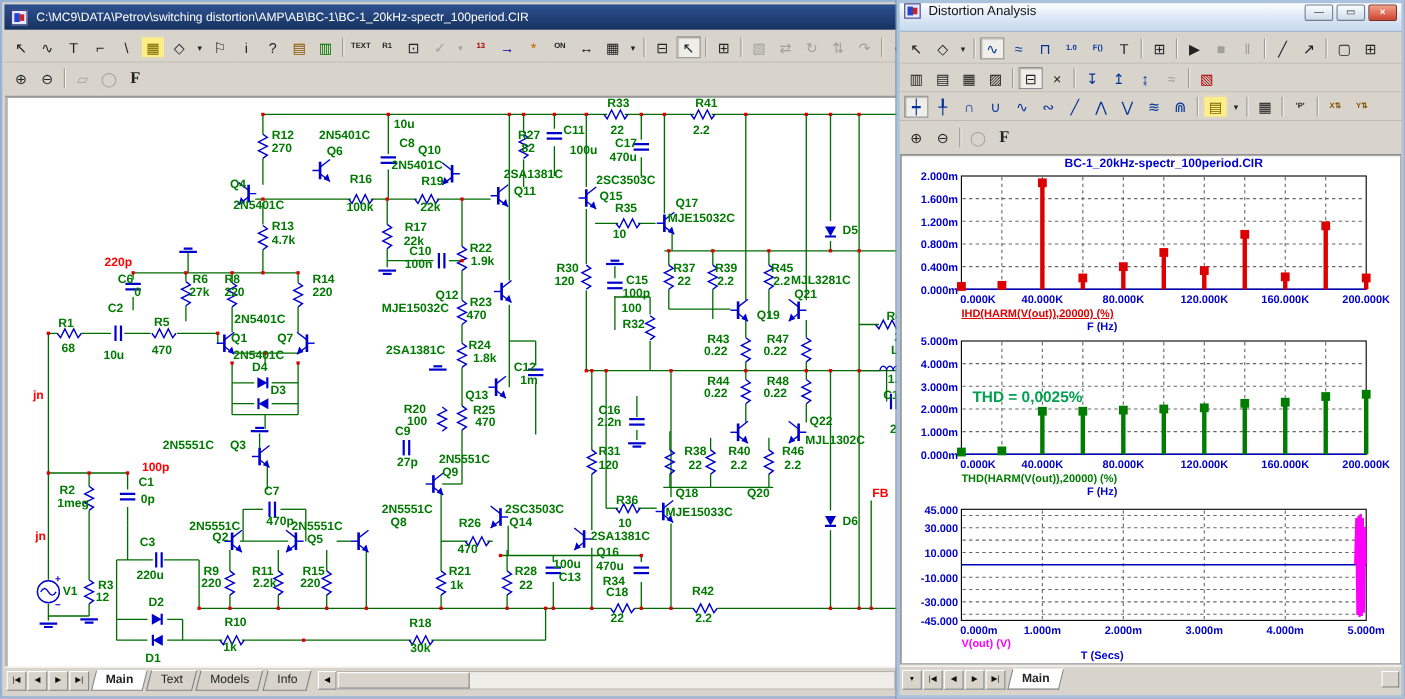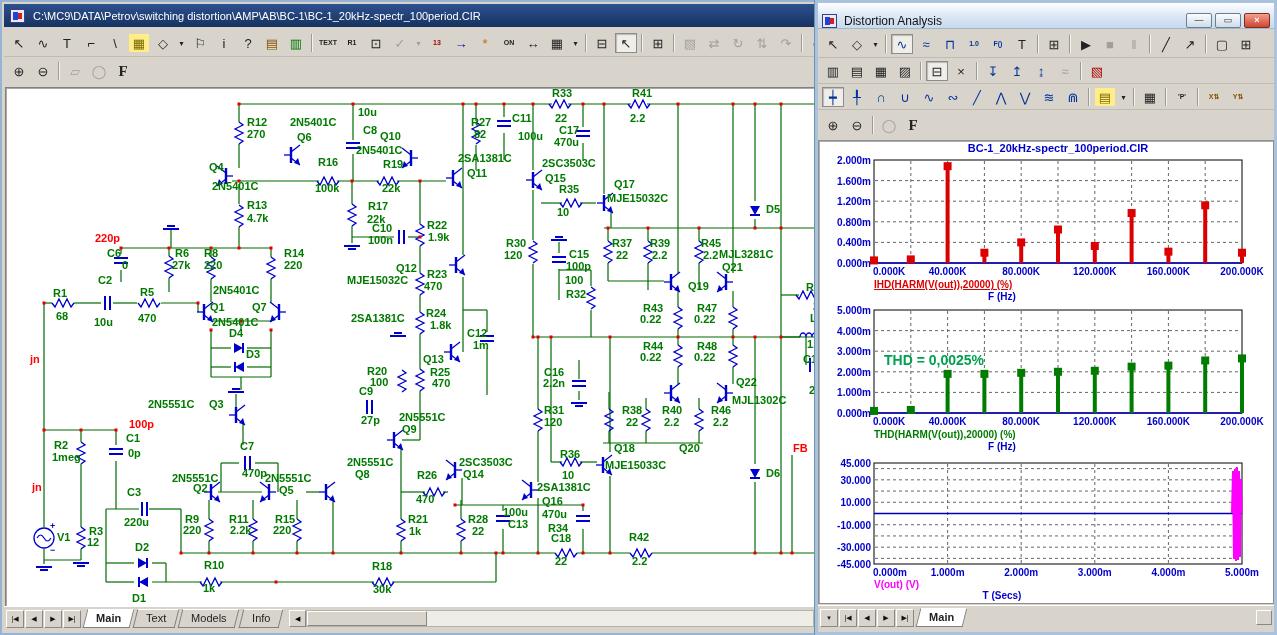--- a/index.html
+++ b/index.html
@@ -13,21 +13,21 @@
 
   .titlebar-dark { position:absolute; left:2px; right:2px; top:2px; height:23px;
      background:linear-gradient(#2d5090,#16335f); color:#fff; display:flex; align-items:center; padding-left:6px; }
   .titlebar-dark .ttl { margin-left:8px; font-size:11px; white-space:nowrap; overflow:hidden; }
   .appicon { width:15px; height:14px; background:#e8e8ff; border:1px solid #404080; position:relative; display:inline-block; }
   .appicon:before { content:""; position:absolute; left:2px; top:2px; width:5px; height:8px; background:#2244cc; }
   .appicon:after { content:""; position:absolute; right:2px; top:3px; width:4px; height:6px; background:#cc2222; }
 
   .titlebar-light { position:absolute; left:0; right:0; top:0; height:26px;
      background:linear-gradient(#fdfeff,#d7e5f4 60%,#c8daee); border-bottom:1px solid #9fb6cf;
-     color:#111; display:flex; align-items:flex-end; padding:0 4px; font-size:12px; }
+     color:#111; display:flex; align-items:flex-start; padding:0 4px; font-size:12px; }
   .titlebar-light .ttl { margin-left:7px; flex:1; }
   .winbtn { width:26px; height:15px; margin-left:3px; border:1px solid #6e7e90; border-radius:2px;
      background:linear-gradient(#fafcfe,#cfdceb); font-size:9px; line-height:13px; text-align:center; color:#333; }
   .winbtn.red { background:linear-gradient(#f3a08a,#cf4430); color:#fff; border-color:#7e2c1e; font-weight:bold; }
 
   .toolbar { position:absolute; left:2px; right:2px; display:flex; align-items:center; padding:2px 3px; background:#d8d4cc; border-bottom:1px solid #c0bcb4; }
   .tbtn { width:22px; height:20px; margin:0 1px; text-align:center; line-height:19px; font-size:13px; color:#222;
      background:#d8d4cc; border:1px solid #d8d4cc; flex:0 0 auto; overflow:hidden; }
   .tbtn.narrow { width:11px; font-size:8px; }
   .tbtn.sel { border:1px solid #8c8c8c; background:#efeee8; box-shadow:inset 1px 1px 1px #b9b6ae; }

